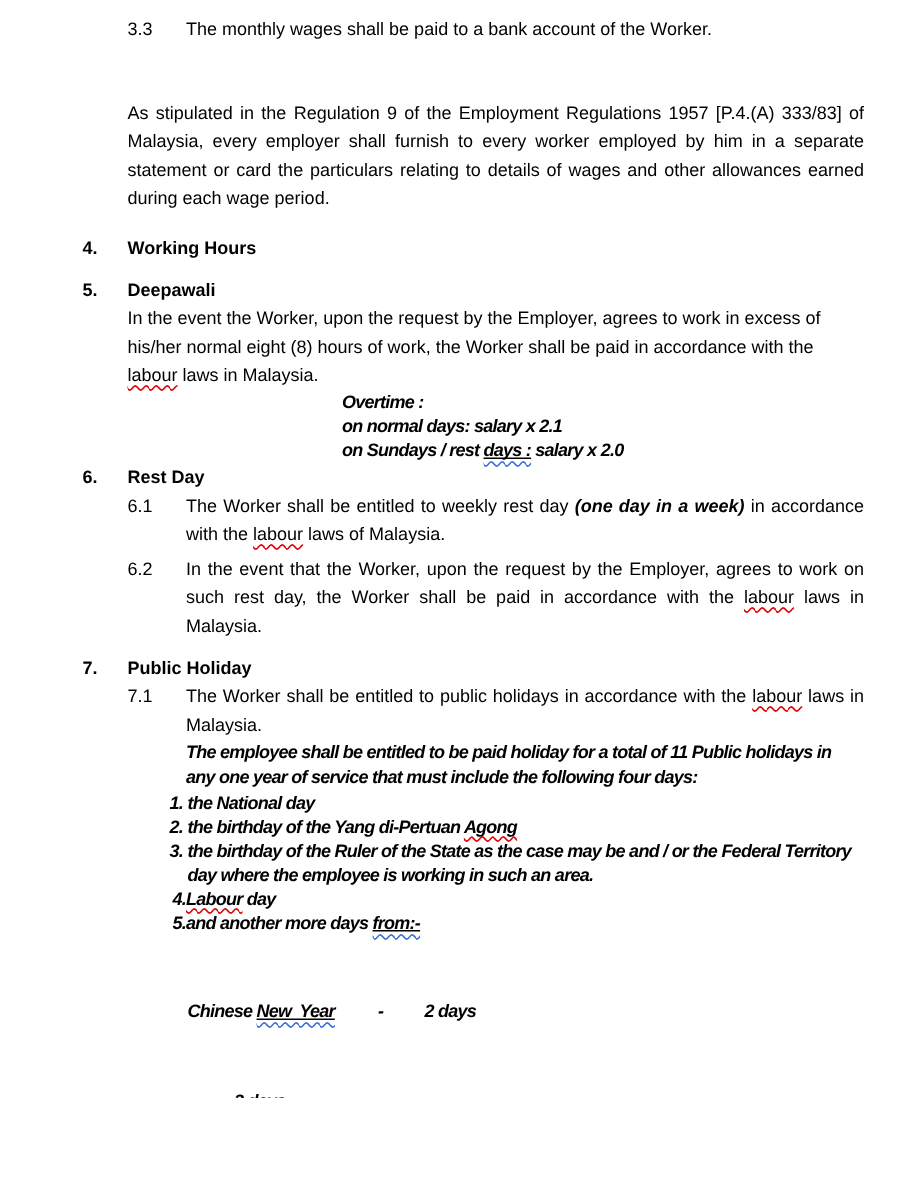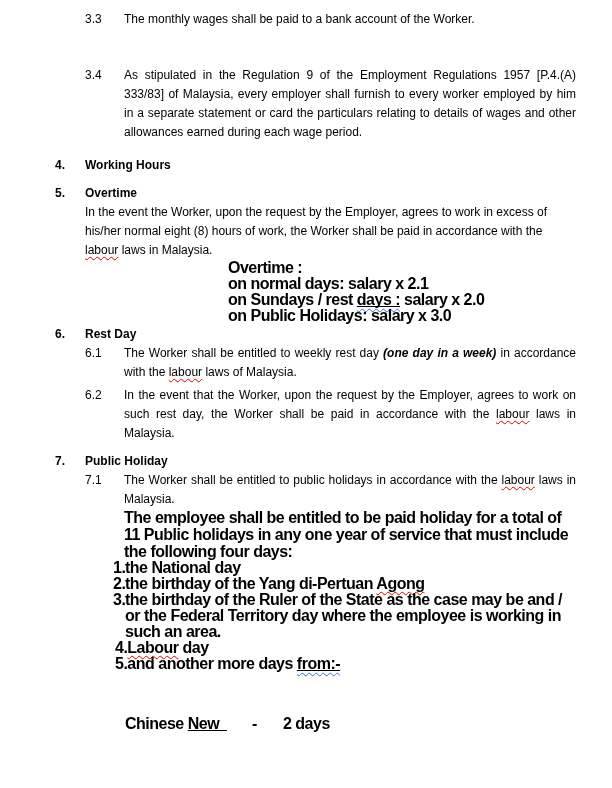--- a/index.html
+++ b/index.html
@@ -16,22 +16,22 @@
   }
   .row{display:flex;line-height:19px;}
   .row .num1{flex:none;width:30px;}
   .sub{margin-left:30px;}
   .sub .num2{flex:none;width:39px;}
   .body{flex:1;min-width:0;}
   .just{text-align:justify;}
   .bold{font-weight:bold;}
   .bi{font-weight:bold;font-style:italic;}
   .cond{
-    font-weight:bold;
-    font-size:16px;letter-spacing:-0.5px;
+    font-weight:bold;font-style:italic;
+    font-size:12px;letter-spacing:-0.5px;
   }
   .ot-block{margin-left:173px;line-height:16px;}
   .ph-block{margin-left:69px;line-height:17px;}
   .ph-items{line-height:16px;}
   .ph-li{display:flex;margin-left:-11px;}
   .ph-li .limark{flex:none;width:12px;}
   .ph-li-tight{display:flex;margin-left:-9px;}
   .ph-li-tight .limark{flex:none;}
   .hol-row{display:flex;margin-left:1px;line-height:15.5px;margin-top:44px;}
   .hol-name{flex:none;width:127px;}
@@ -65,43 +65,41 @@
 <body>
 
 <div class="page">
 
   <div class="row sub">
     <span class="num2">3.3</span>
     <div class="body">The monthly wages shall be paid to a bank account of the Worker.</div>
   </div>
 
   <div class="row sub mt-34">
-    <span class="num2">3.4</span>
     <div class="body just">As stipulated in the Regulation 9 of the Employment Regulations 1957 [P.4.(A) 333/83] of Malaysia, every employer shall furnish to every worker employed by him in a separate statement or card the particulars relating to details of wages and other allowances earned during each wage period.</div>
   </div>
 
   <div class="row mt-h4">
     <span class="num1 bold">4.</span>
     <div class="body bold">Working Hours</div>
   </div>
 
   <div class="row mt-h5">
     <span class="num1 bold">5.</span>
-    <div class="body bold">Overtime</div>
+    <div class="body bold">Deepawali</div>
   </div>
   <div class="row">
     <span class="num1"></span>
     <div class="body"><span>In the event the Worker, upon the request by the Employer, agrees to work in excess of his/her normal eight (8) hours of work, the Worker shall be paid in accordance with the </span><span class="sp-red">labour</span><span> laws in Malaysia.</span></div>
   </div>
 
   <div class="ot-block cond">
     <div>Overtime :</div>
     <div>on normal days: salary x 2.1</div>
     <div><span>on Sundays / rest </span><span class="u-black"><span class="sp-blue">days :</span></span><span> salary x 2.0</span></div>
-    <div>on Public Holidays: salary x 3.0</div>
   </div>
 
   <div class="row mt-h6">
     <span class="num1 bold">6.</span>
     <div class="body bold">Rest Day</div>
   </div>
   <div class="row sub">
     <span class="num2">6.1</span>
     <div class="body just"><span>The Worker shall be entitled to weekly rest day </span><span class="bi">(one day in a week)</span><span> in accordance with the </span><span class="sp-red">labour</span><span> laws of Malaysia.</span></div>
   </div>

